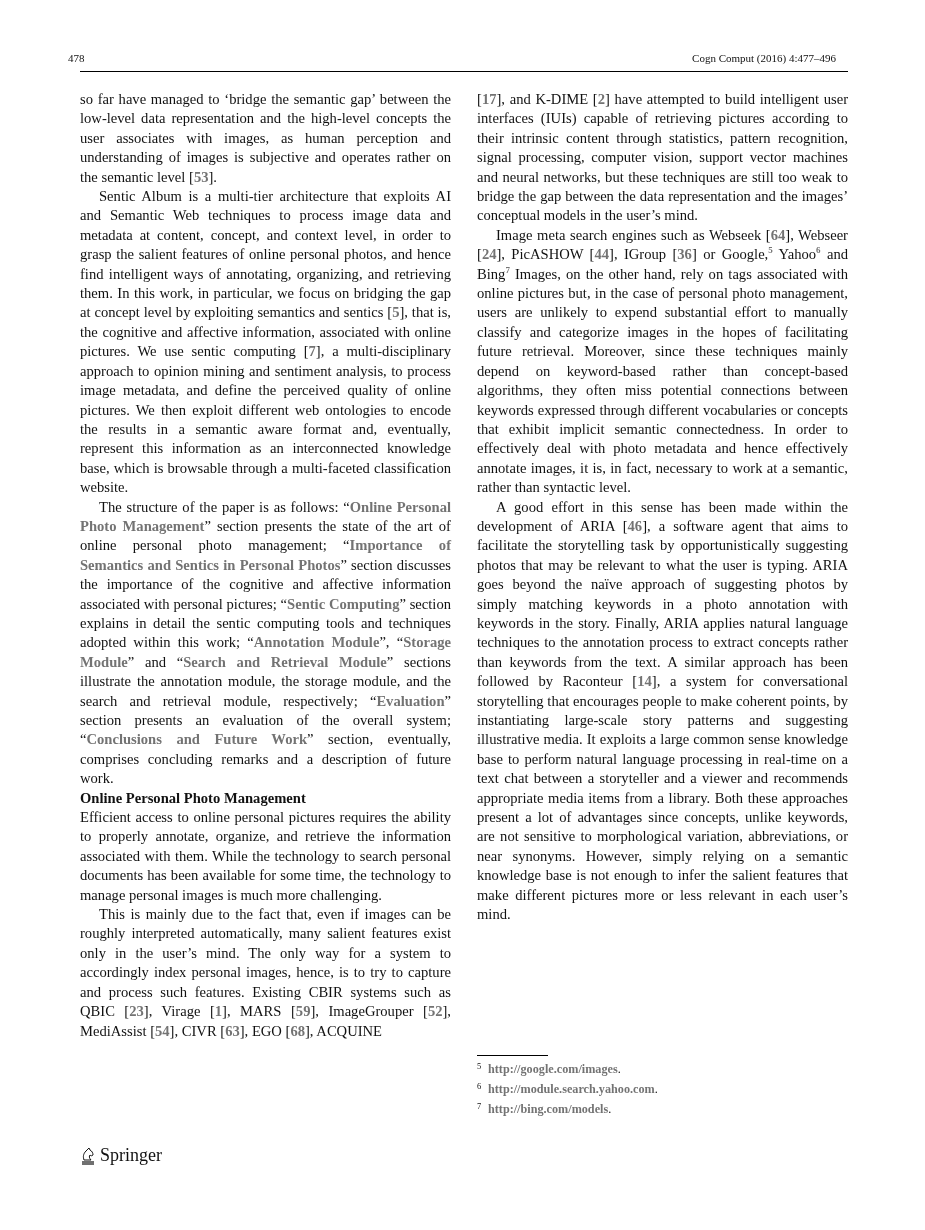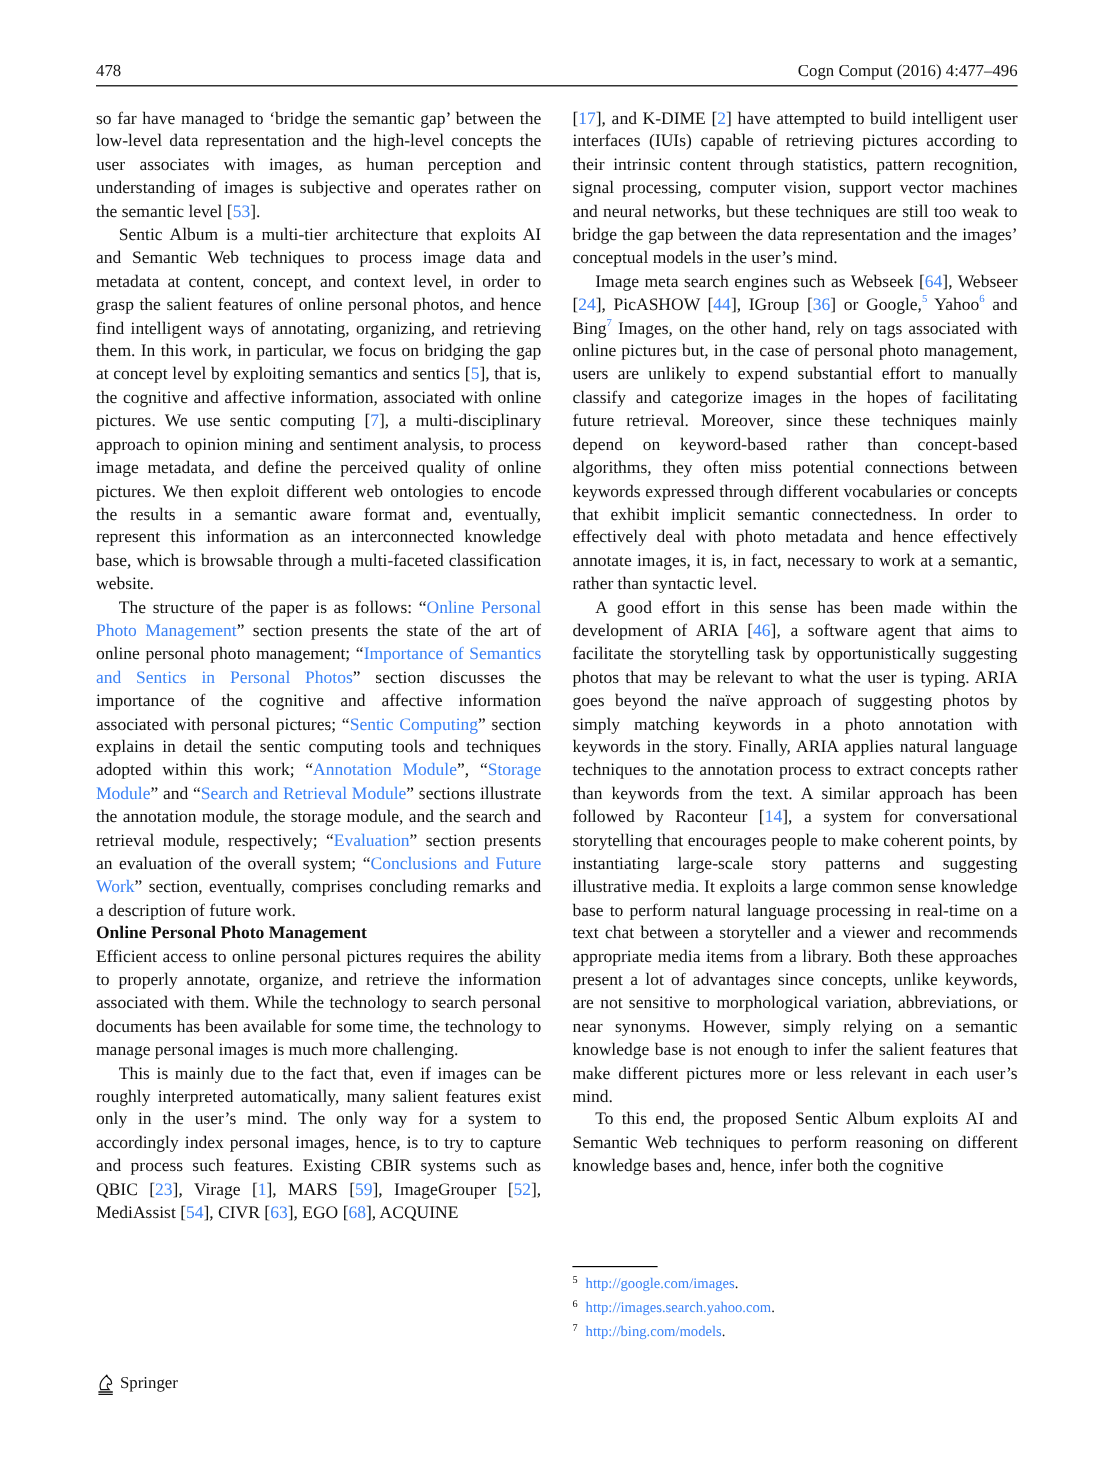--- a/index.html
+++ b/index.html
@@ -1,34 +1,34 @@
 <!DOCTYPE html>
 <html><head>
 <meta charset="utf-8">
 <style>
   html, body { margin: 0; padding: 0; background: #ffffff; }
   body { width: 925px; height: 1230px; position: relative; overflow: hidden;
     font-family: "Liberation Serif", "DejaVu Serif", serif; color: #111; }
-  .header { position: absolute; left: 80px; top: 50px; width: 768px; height: 22px; font-size: 14px; }
+  .header { position: absolute; left: 68px; top: 50px; width: 768px; height: 22px; font-size: 11px; }
   .header .pnum { position: absolute; left: 0; top: 2px; }
   .header .journal { position: absolute; right: 0; top: 2px; }
   .header-rule { position: absolute; left: 80px; top: 71px; width: 768px; height: 0; border-top: 1.3px solid #000; }
   .col { position: absolute; top: 90px; width: 371px; font-size: 14.6px; line-height: 19.4px; text-align: justify; hyphens: manual; }
   .col.left { left: 80px; }
   .col.right { left: 477px; }
   .col p { margin: 0; text-indent: 19px; }
   .col p.noindent { text-indent: 0; }
-  .link { color: #3b82f6; }
+  .link { color: #737373; font-weight: bold; }
   sup { font-size: 9px; line-height: 0; vertical-align: 6px; }
   .section-title { font-weight: bold; font-size: 14.6px; margin: 38px 0 20px 0; text-indent: 0 !important; }
   .fn-rule { position: absolute; left: 477px; top: 1055px; width: 71px; border-top: 1px solid #000; }
   .footnotes { position: absolute; left: 477px; top: 1060px; font-size: 12.2px; line-height: 19px; }
   .footnotes .fn { display: flex; align-items: baseline; }
   .footnotes .fn-num { font-size: 8.5px; vertical-align: 5px; width: 11px; display: inline-block; position: relative; top: -4px; }
-  .footer { position: absolute; left: 80px; top: 1145px; display: flex; align-items: center; font-size: 14px; }
+  .footer { position: absolute; left: 80px; top: 1145px; display: flex; align-items: center; font-size: 18px; }
   .footer svg { margin-right: 4px; }
 </style>
 </head>
 <body>
 
 <div class="header">
   <span class="pnum">478</span>
   <span class="journal">Cogn Comput (2016) 4:477–496</span>
 </div>
 <div class="header-rule"></div>
@@ -39,33 +39,32 @@
   <p><span>The structure of the paper is as follows: “</span><a class="link">Online Personal Photo Management</a><span>” section presents the state of the art of online personal photo management; “</span><a class="link">Importance of Semantics and Sentics in Personal Photos</a><span>” section discusses the importance of the cognitive and affective information associated with personal pictures; “</span><a class="link">Sentic Computing</a><span>” section explains in detail the sentic computing tools and techniques adopted within this work; “</span><a class="link">Annotation Module</a><span>”, “</span><a class="link">Storage Module</a><span>” and “</span><a class="link">Search and Retrieval Module</a><span>” sections illustrate the annotation module, the storage module, and the search and retrieval module, respectively; “</span><a class="link">Evaluation</a><span>” section presents an evaluation of the overall system; “</span><a class="link">Conclusions and Future Work</a><span>” section, eventually, comprises concluding remarks and a description of future work.</span></p>
   <p class="section-title">Online Personal Photo Management</p>
   <p class="noindent">Efficient access to online personal pictures requires the ability to properly annotate, organize, and retrieve the information associated with them. While the technology to search personal documents has been available for some time, the technology to manage personal images is much more challenging.</p>
   <p><span>This is mainly due to the fact that, even if images can be roughly interpreted automatically, many salient features exist only in the user’s mind. The only way for a system to accordingly index personal images, hence, is to try to capture and process such features. Existing CBIR systems such as QBIC [</span><a class="link">23</a><span>], Virage [</span><a class="link">1</a><span>], MARS [</span><a class="link">59</a><span>], ImageGrouper [</span><a class="link">52</a><span>], MediAssist [</span><a class="link">54</a><span>], CIVR [</span><a class="link">63</a><span>], EGO [</span><a class="link">68</a><span>], ACQUINE</span></p>
 </div>
 
 <div class="col right">
   <p class="noindent"><span>[</span><a class="link">17</a><span>], and K-DIME [</span><a class="link">2</a><span>] have attempted to build intelligent user interfaces (IUIs) capable of retrieving pictures according to their intrinsic content through statistics, pattern recognition, signal processing, computer vision, support vector machines and neural networks, but these techniques are still too weak to bridge the gap between the data representation and the images’ conceptual models in the user’s mind.</span></p>
   <p><span>Image meta search engines such as Webseek [</span><a class="link">64</a><span>], Webseer [</span><a class="link">24</a><span>], PicASHOW [</span><a class="link">44</a><span>], IGroup [</span><a class="link">36</a><span>] or Google,</span><sup class="link">5</sup><span> Yahoo</span><sup class="link">6</sup><span> and Bing</span><sup class="link">7</sup><span> Images, on the other hand, rely on tags associated with online pictures but, in the case of personal photo management, users are unlikely to expend substantial effort to manually classify and categorize images in the hopes of facilitating future retrieval. Moreover, since these techniques mainly depend on keyword-based rather than concept-based algorithms, they often miss potential connections between keywords expressed through different vocabularies or concepts that exhibit implicit semantic connectedness. In order to effectively deal with photo metadata and hence effectively annotate images, it is, in fact, necessary to work at a semantic, rather than syntactic level.</span></p>
   <p><span>A good effort in this sense has been made within the development of ARIA [</span><a class="link">46</a><span>], a software agent that aims to facilitate the storytelling task by opportunistically suggesting photos that may be relevant to what the user is typing. ARIA goes beyond the naïve approach of suggesting photos by simply matching keywords in a photo annotation with keywords in the story. Finally, ARIA applies natural language techniques to the annotation process to extract concepts rather than keywords from the text. A similar approach has been followed by Raconteur [</span><a class="link">14</a><span>], a system for conversational storytelling that encourages people to make coherent points, by instantiating large-scale story patterns and suggesting illustrative media. It exploits a large common sense knowledge base to perform natural language processing in real-time on a text chat between a storyteller and a viewer and recommends appropriate media items from a library. Both these approaches present a lot of advantages since concepts, unlike keywords, are not sensitive to morphological variation, abbreviations, or near synonyms. However, simply relying on a semantic knowledge base is not enough to infer the salient features that make different pictures more or less relevant in each user’s mind.</span></p>
-  <p>To this end, the proposed Sentic Album exploits AI and Semantic Web techniques to perform reasoning on different knowledge bases and, hence, infer both the cognitive</p>
 </div>
 
 <div class="fn-rule"></div>
 <div class="footnotes">
   <div class="fn">
     <span class="fn-num">5</span>
     <a class="link">http://google.com/images</a>
       <span>.</span>
   </div>
   <div class="fn">
     <span class="fn-num">6</span>
-    <a class="link">http://images.search.yahoo.com</a>
+    <a class="link">http://module.search.yahoo.com</a>
       <span>.</span>
   </div>
   <div class="fn">
     <span class="fn-num">7</span>
     <a class="link">http://bing.com/models</a>
       <span>.</span>
   </div>
 </div>
 
 <div class="footer">

